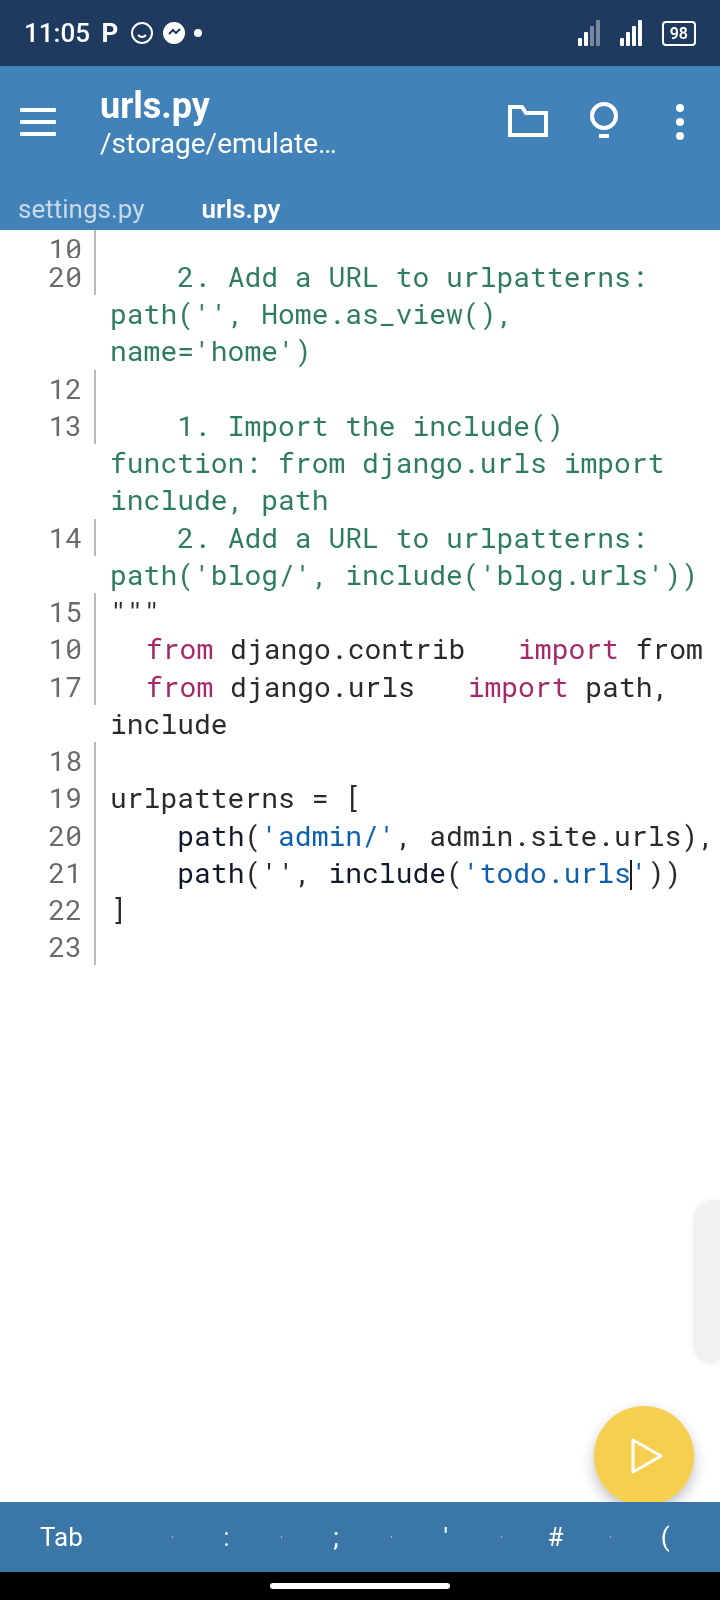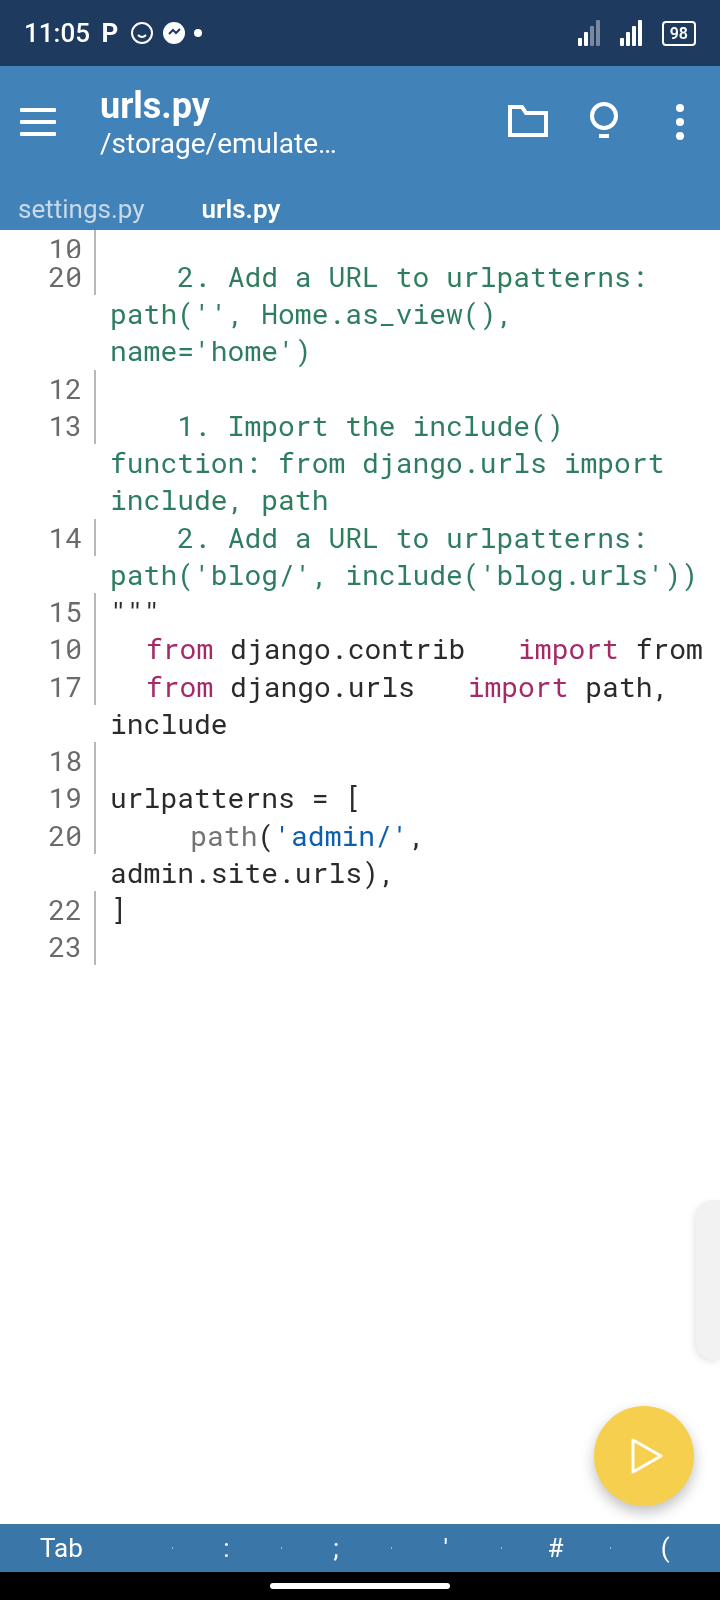--- a/index.html
+++ b/index.html
@@ -93,39 +93,39 @@
   white-space: pre-wrap; word-break: break-word;
   color: #2a2a2a;
 }
 .line.cut .gutter { height: 28px; overflow: hidden; }
 .line.cut .code { height: 28px; overflow: hidden; }
 .line.cut { margin-top: -10px; align-items: center; }
 
 .c-comment { color: #2f7d5f; }
 .c-keyword { color: #a52a67; margin-left: 36px; }
 .c-default { color: #2a2a2a; }
-.c-func { color: #737373; margin-left: 13px; }
+.c-func { color: #0f172a; }
 .c-string { color: #0b5fae; }
 .cursor { border-left: 2px solid #1a1a1a; display: inline-block; height: 30px; vertical-align: middle; margin: 0 -1px; }
 
 .fab {
   position: absolute;
   right: 26px; bottom: 94px;
   width: 100px; height: 100px;
   border-radius: 50%;
   background: #f7cf4f;
   display: flex; align-items: center; justify-content: center;
   box-shadow: 0 6px 14px rgba(0,0,0,0.25);
 }
 .fab svg { margin-left: 6px; }
 
 .keyboard-row {
   position: absolute;
   left: 0; right: 0; bottom: 28px;
-  height: 48px;
+  height: 70px;
   background: #3b76a8;
   display: flex; align-items: center;
   color: #fff; font-size: 26px;
 }
 .kb-key { flex: 1; text-align: center; position: relative; }
 .kb-key.first { flex: 1.2; text-align: left; padding-left: 40px; }
 .kb-key + .kb-key::before {
   content: ''; position: absolute; left: 0; top: 14px; bottom: 14px;
   width: 1px; background: rgba(255,255,255,0.5);
 }
@@ -262,20 +262,24 @@
     </div>
     <div class="line">
       <div class="gutter">19</div>
       <div class="code"><span class="c-default">urlpatterns = [</span></div>
     </div>
     <div class="line">
       <div class="gutter">20</div>
       <div class="code"><span class="c-default">    </span><span class="c-func">path</span><span class="c-default">(</span><span class="c-string">'admin/'</span><span class="c-default">, admin.site.urls),</span></div>
     </div>
     <div class="line">
+      <div class="gutter">21</div>
+      <div class="code"><span class="c-default">    </span><span class="c-func">path</span><span class="c-default">('', </span><span class="c-func">include</span><span class="c-default">(</span><span class="c-string">'todo.urls</span><span class="cursor"></span><span class="c-string">'</span><span class="c-default">))</span></div>
+    </div>
+    <div class="line">
       <div class="gutter">22</div>
       <div class="code"><span class="c-default">]</span></div>
     </div>
     <div class="line">
       <div class="gutter">23</div>
       <div class="code"><span class="c-default"></span></div>
     </div>
   </div>
 
 <div class="side-bubble"></div>

